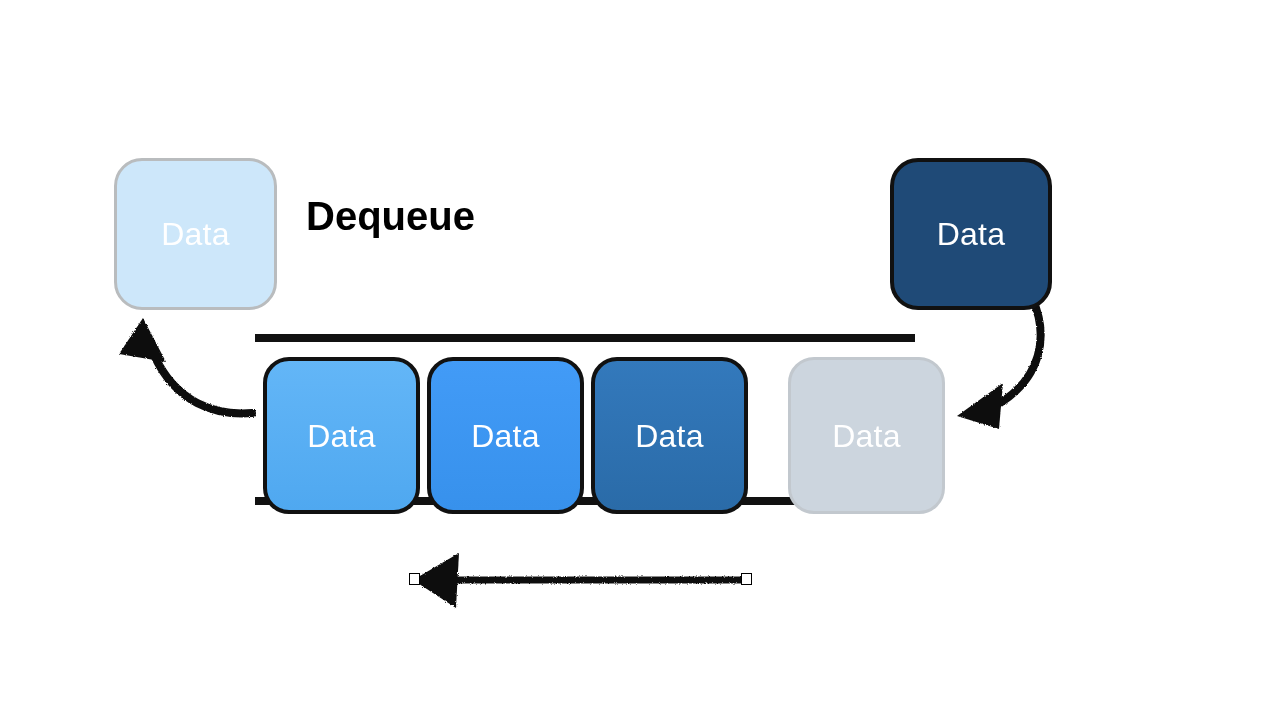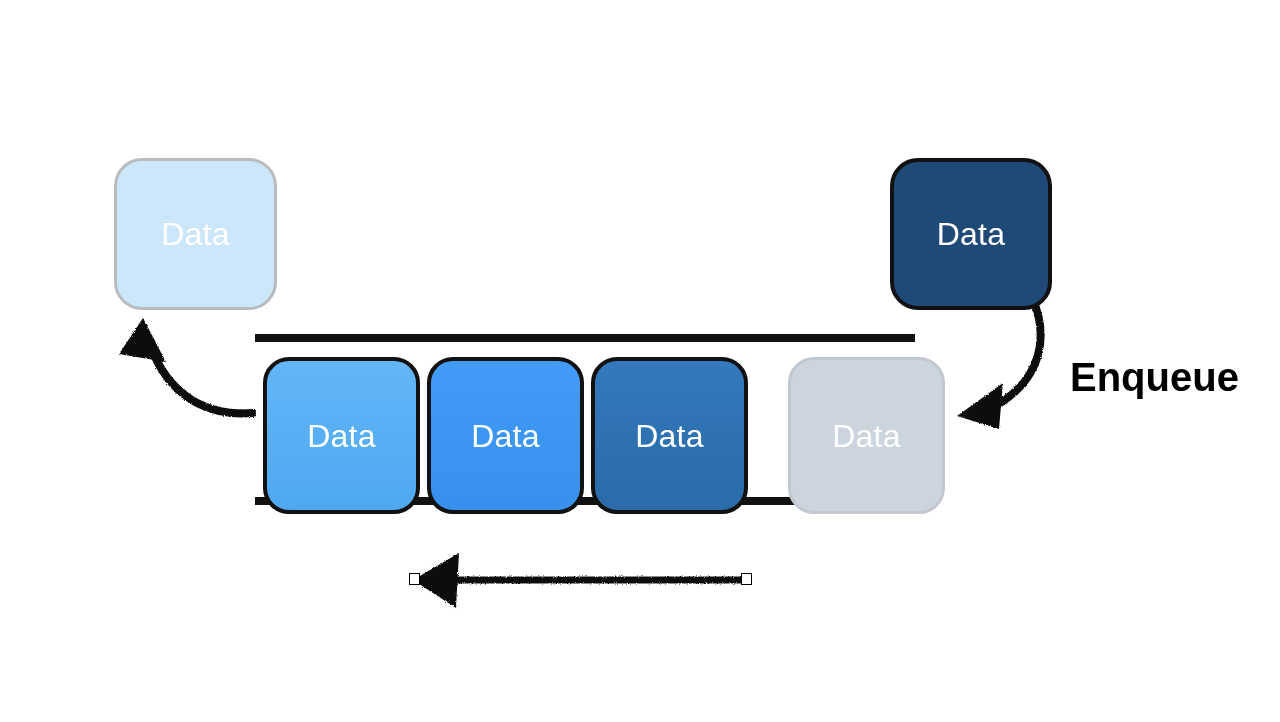--- a/index.html
+++ b/index.html
@@ -158,18 +158,18 @@
   <div class="node queue-slot" id="queue-slot-1">
     <span class="node-label">Data</span>
   </div>
   <div class="node queue-slot" id="queue-slot-2">
     <span class="node-label">Data</span>
   </div>
   <div class="node queue-slot" id="queue-slot-3">
     <span class="node-label">Data</span>
   </div>
 
-  <div class="flow-label" id="label-enqueue">Enqueue</div>
+  <div class="flow-label" id="label-dequeue">Dequeue</div>
 
   <div class="handle" id="handle-left"></div>
   <div class="handle" id="handle-right"></div>
 
 </div>
 
 </body></html>

